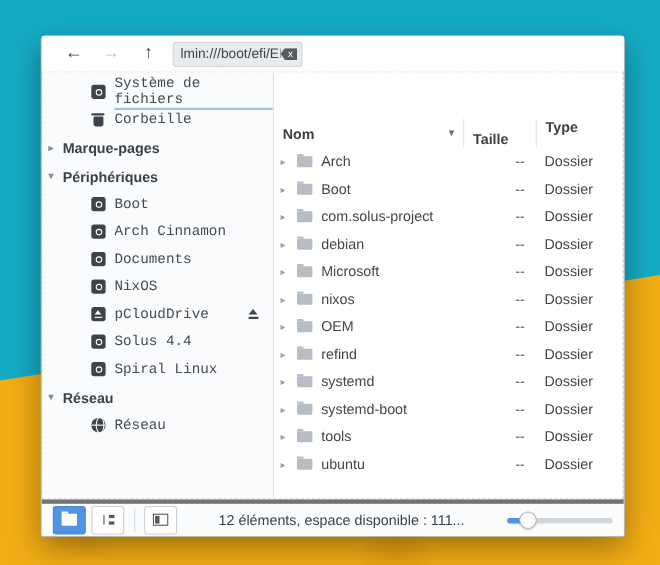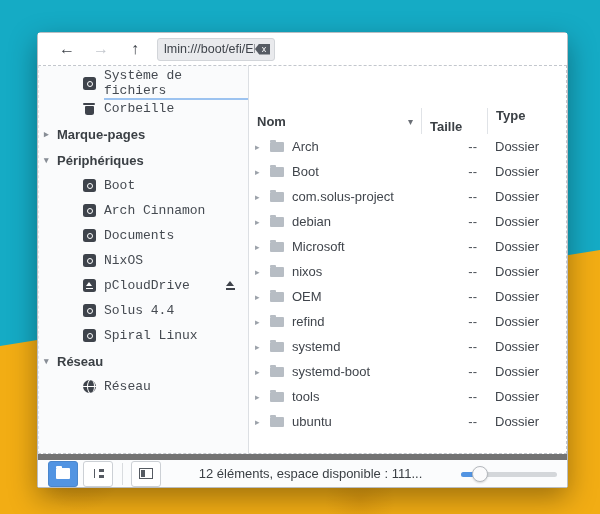--- a/index.html
+++ b/index.html
@@ -85,21 +85,21 @@
   .rows { flex:1; overflow:hidden; }
   .frow { height:25px; display:flex; align-items:center; color:#40454c; }
   .rcell-name { width:172px; display:flex; align-items:center; padding-left:6px; }
   .expander { width:13px; font-size:9px; color:#9ba1a9; }
   .icon-folder { flex:0 0 14px; width:14px; height:10px; background:#b7bdc4; border-radius:1px; position:relative; margin:0 8px 0 2px; }
   .icon-folder::before { content:""; position:absolute; top:-2px; left:0; width:6px; height:2px; background:#b7bdc4; border-radius:1px 1px 0 0; }
   .rcell-size { width:66px; text-align:right; padding-right:10px; color:#4a4f56; }
   .rcell-type { flex:1; padding-left:8px; }
 
   
-  .statusbar { height:33px; flex:0 0 33px; background:#fbfcfd; border-top:6px solid #737373; display:flex; align-items:center; padding:0 10px; }
+  .statusbar { height:33px; flex:0 0 33px; background:#fbfcfd; border-top:4px solid #737373; display:flex; align-items:center; padding:0 10px; }
   .sb-btn { width:30px; height:26px; border:1px solid #ccd0d5; border-radius:3px; background:#ffffff; display:flex; align-items:center; justify-content:center; margin-right:5px; }
   .sb-btn.active { background:#5294e2; border-color:#4a86cc; }
   .sb-sep { width:1px; height:22px; background:#d9dcdf; margin:0 8px 0 4px; }
   .icon-folder-white { width:14px; height:11px; background:#ffffff; border-radius:1px; position:relative; }
   .icon-folder-white::before { content:""; position:absolute; top:-2.5px; left:0; width:6px; height:2.5px; background:#ffffff; border-radius:1px 1px 0 0; }
   .icon-tree { width:13px; height:12px; position:relative; }
   .icon-tree::before { content:""; position:absolute; left:2px; top:1px; width:1.5px; height:9px; background:#555a61; }
   .icon-tree::after { content:""; position:absolute; left:7px; top:1px; width:5px; height:3.5px; background:#555a61; box-shadow:0 6px 0 #555a61, -4px 6px 0 -2px #555a61; }
   .icon-panel { width:14px; height:11px; border:1px solid #555a61; position:relative; background:#fff; }
   .icon-panel::before { content:""; position:absolute; left:1px; top:1px; bottom:1px; width:4px; background:#555a61; }

